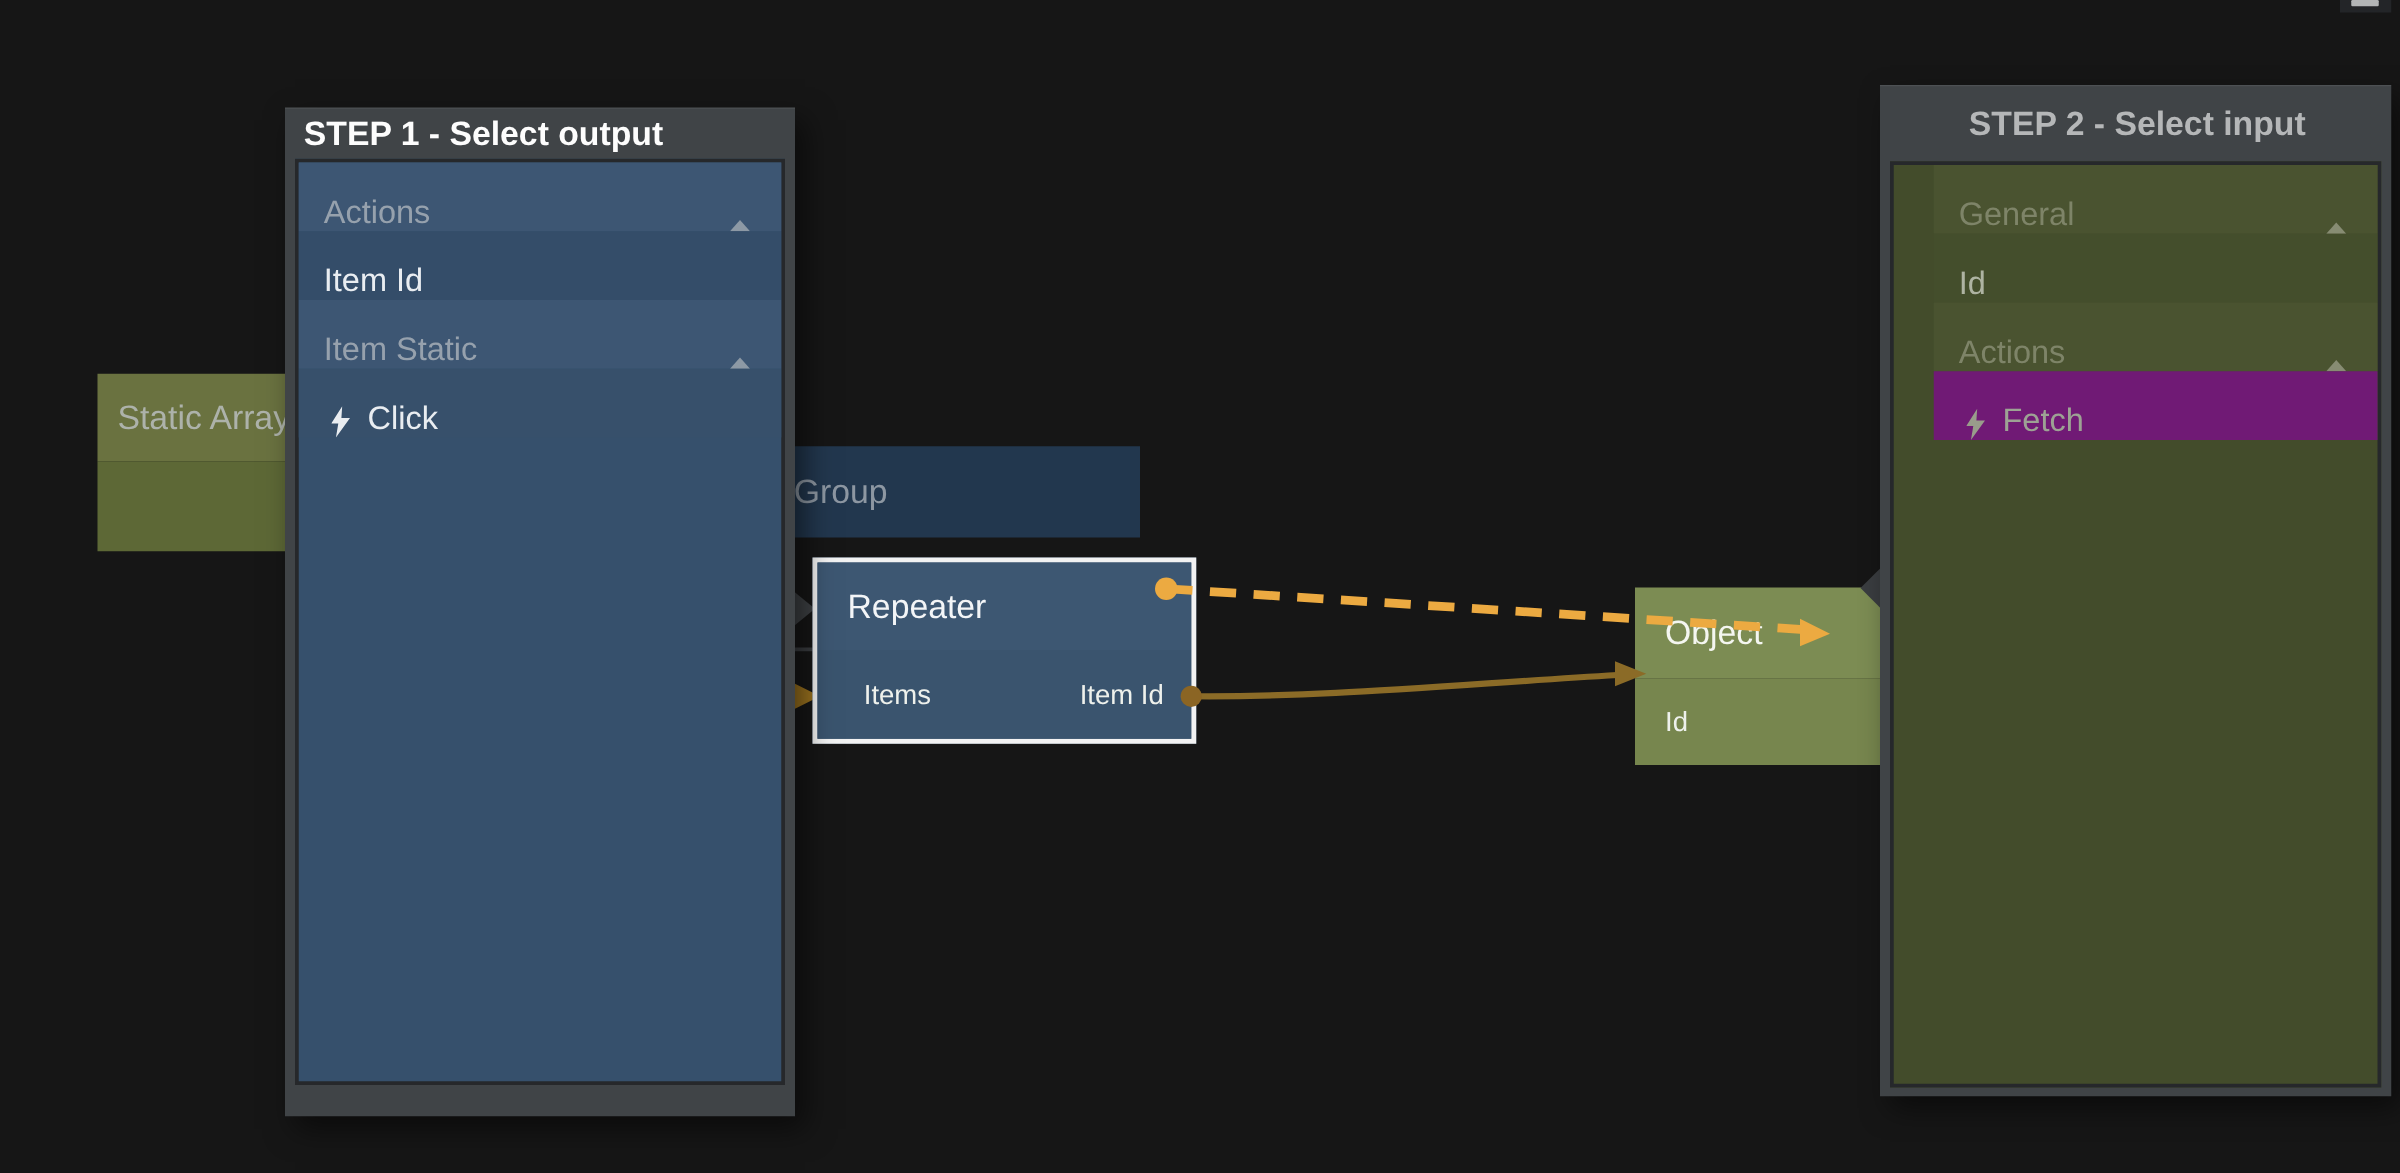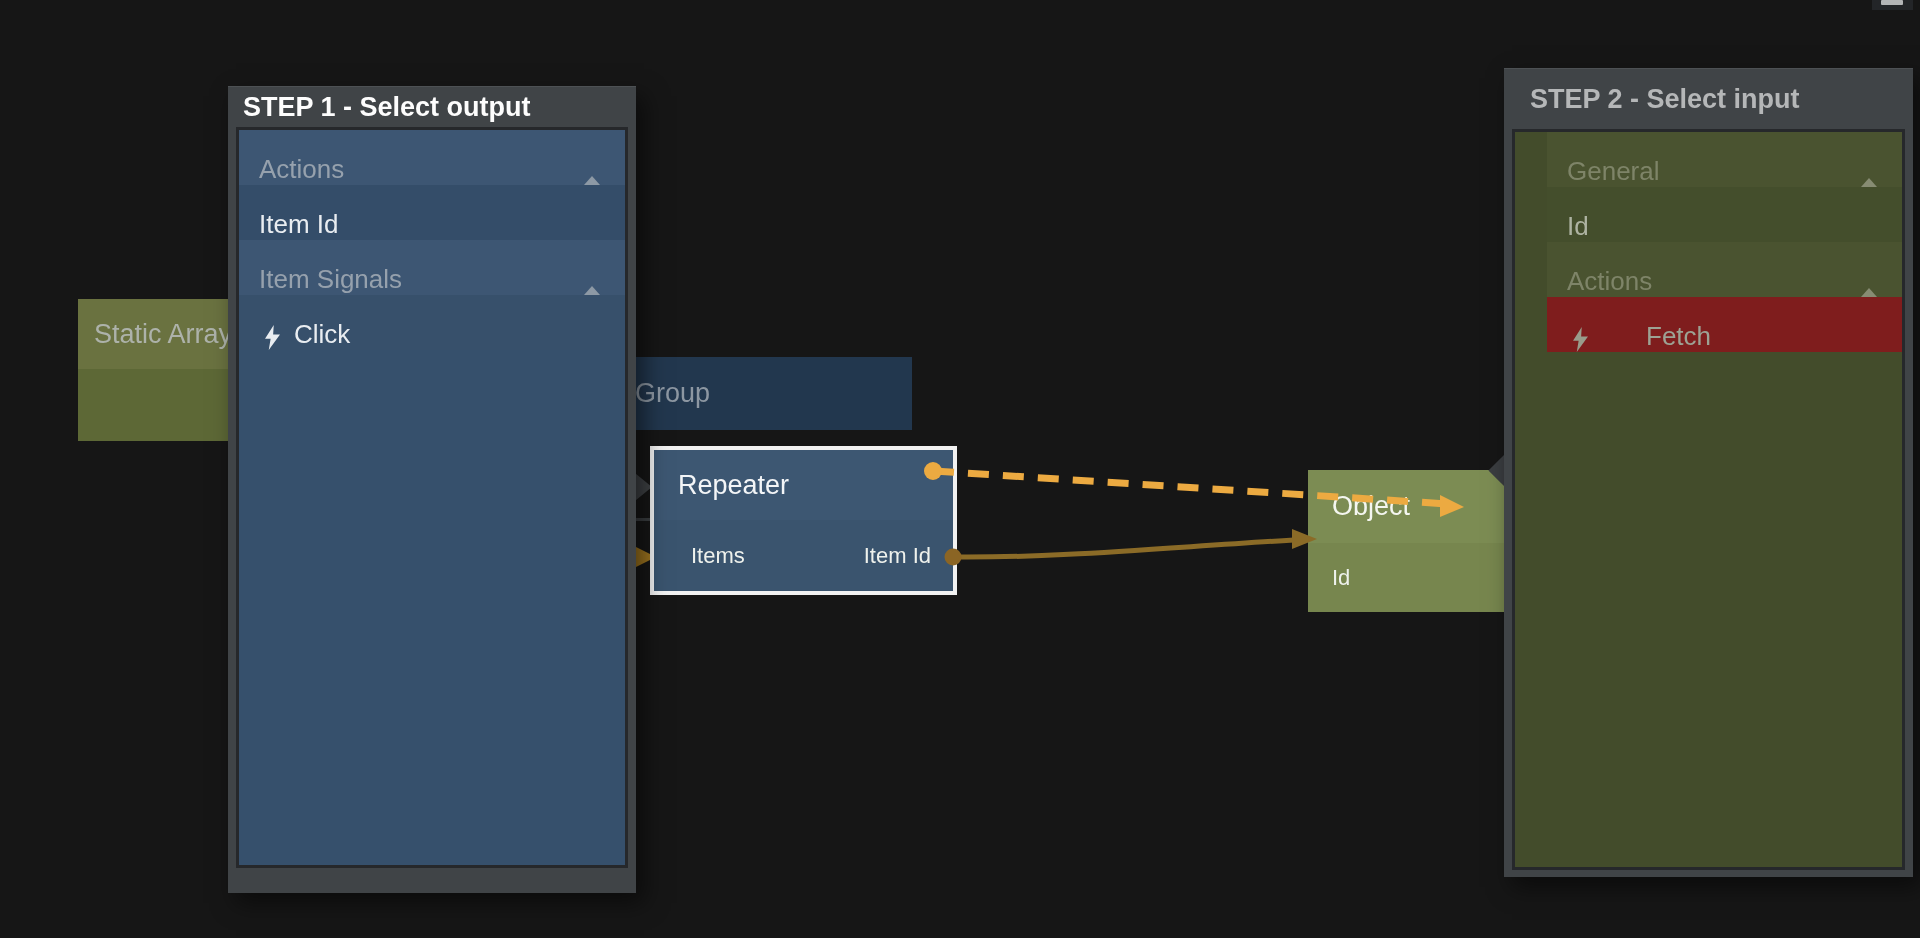--- a/index.html
+++ b/index.html
@@ -67,25 +67,25 @@
   #panel-step1 .panel-body { background:#36506c; height:741px; }
   .s1-cat  { background:#3d5673; }
   .s1-item { background:#344d69; }
   .s1-sig  { background:#37506b; }
   .s1-cat .lbl { color:#96a1ad; }
   .s1-item .lbl, .s1-sig .lbl { color:#e9edf1; }
 
   
   #panel-step2 { left:1504px; top:68px; width:409px; height:809px; }
   #panel-step2 .panel-header { height:60px; padding-left:26px; }
-  #panel-step2 .panel-header .ht { color:#b5b7b8; }
+  #panel-step2 .panel-header .ht { color:#b5b7b8;margin-left:45px; }
   #panel-step2 .panel-body { background:#434c2b; height:741px;padding-left:32px; }
   .s2-cat  { background:#4a5330; }
   .s2-item { background:#444e2c; }
-  .s2-sig  { background:#7f1d1d;gap:44px; }
+  .s2-sig  { background:#701a75; }
   .s2-cat .lbl { color:#7e8468; }
   .s2-item .lbl { color:#aeb3a2; }
   .s2-sig .lbl { color:#9da294; }
   #panel-step2 .tri-up { border-bottom-color:#878c73; }
 
   .fill { flex:1; }
 
   
   #top-right-handle { position:absolute; left:1872px; top:0; width:41px; height:10px;
                       background:#232528; z-index:12; }
@@ -154,21 +154,21 @@
     <div class="panel-body">
       <div class="row s1-cat">
         <span class="lbl">Actions</span>
         <span class="spacer"></span>
         <span class="tri-up"></span>
       </div>
       <div class="row s1-item">
         <span class="lbl">Item Id</span>
       </div>
       <div class="row s1-cat">
-        <span class="lbl">Item Signals</span>
+        <span class="lbl">Item Static</span>
         <span class="spacer"></span>
         <span class="tri-up"></span>
       </div>
       <div class="row s1-sig">
         <svg class="bolt" viewBox="0 0 12 20">
           <polygon points="7,0 0,11 4.5,11 3,20 12,7.5 6.5,7.5" fill="#e9edf1"></polygon>
         </svg>
         <span class="lbl">Click</span>
       </div>
       <div class="fill"></div>

